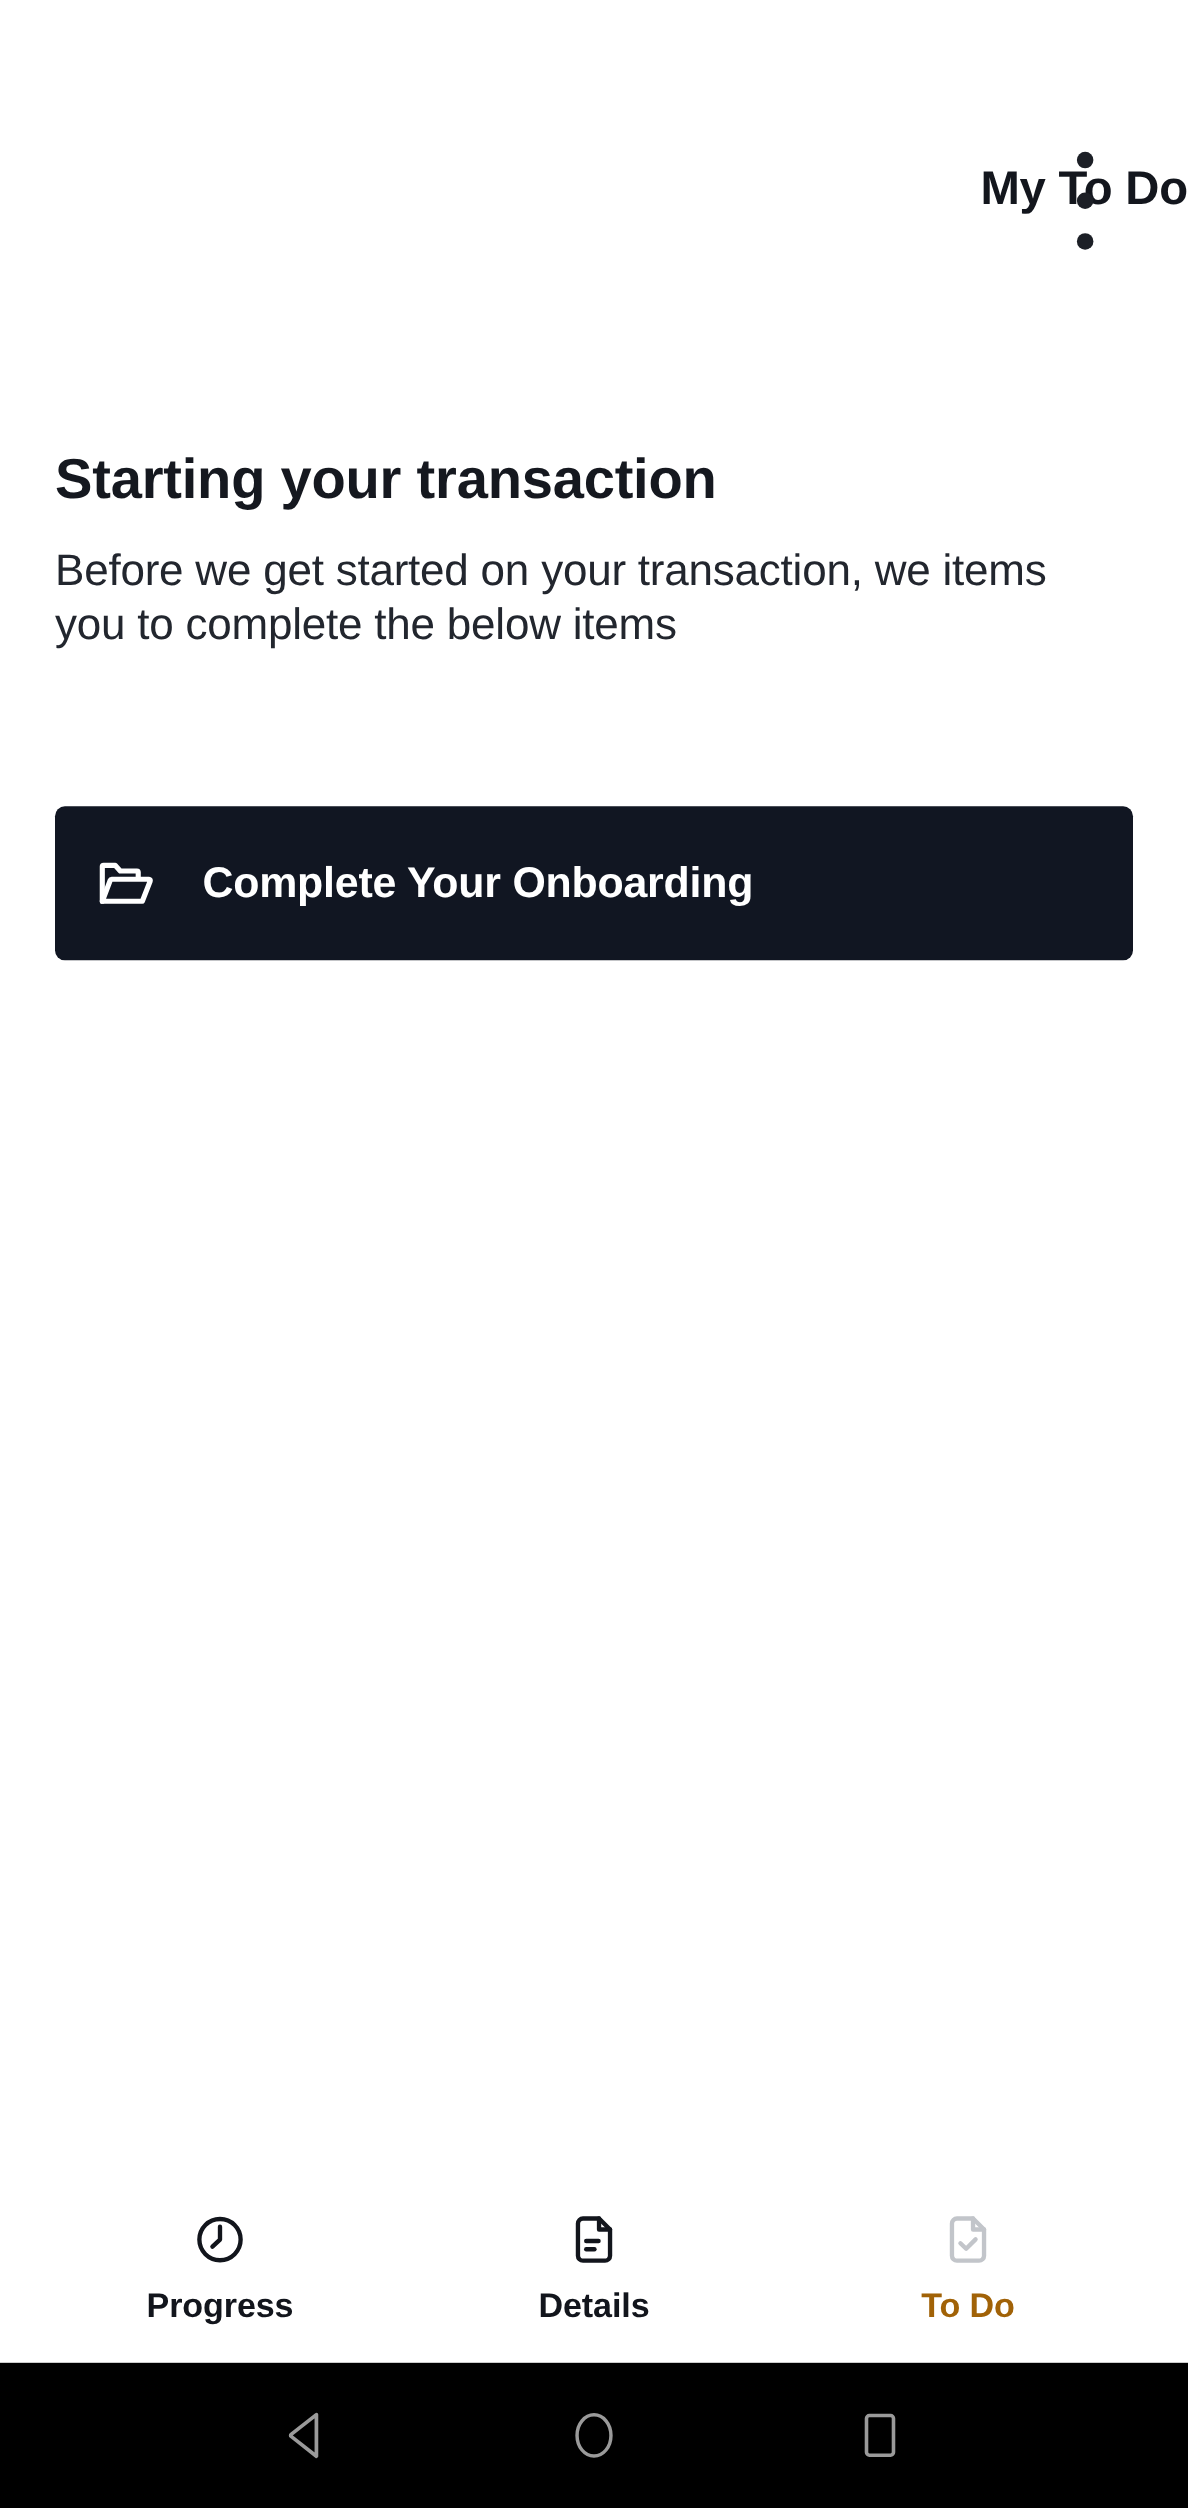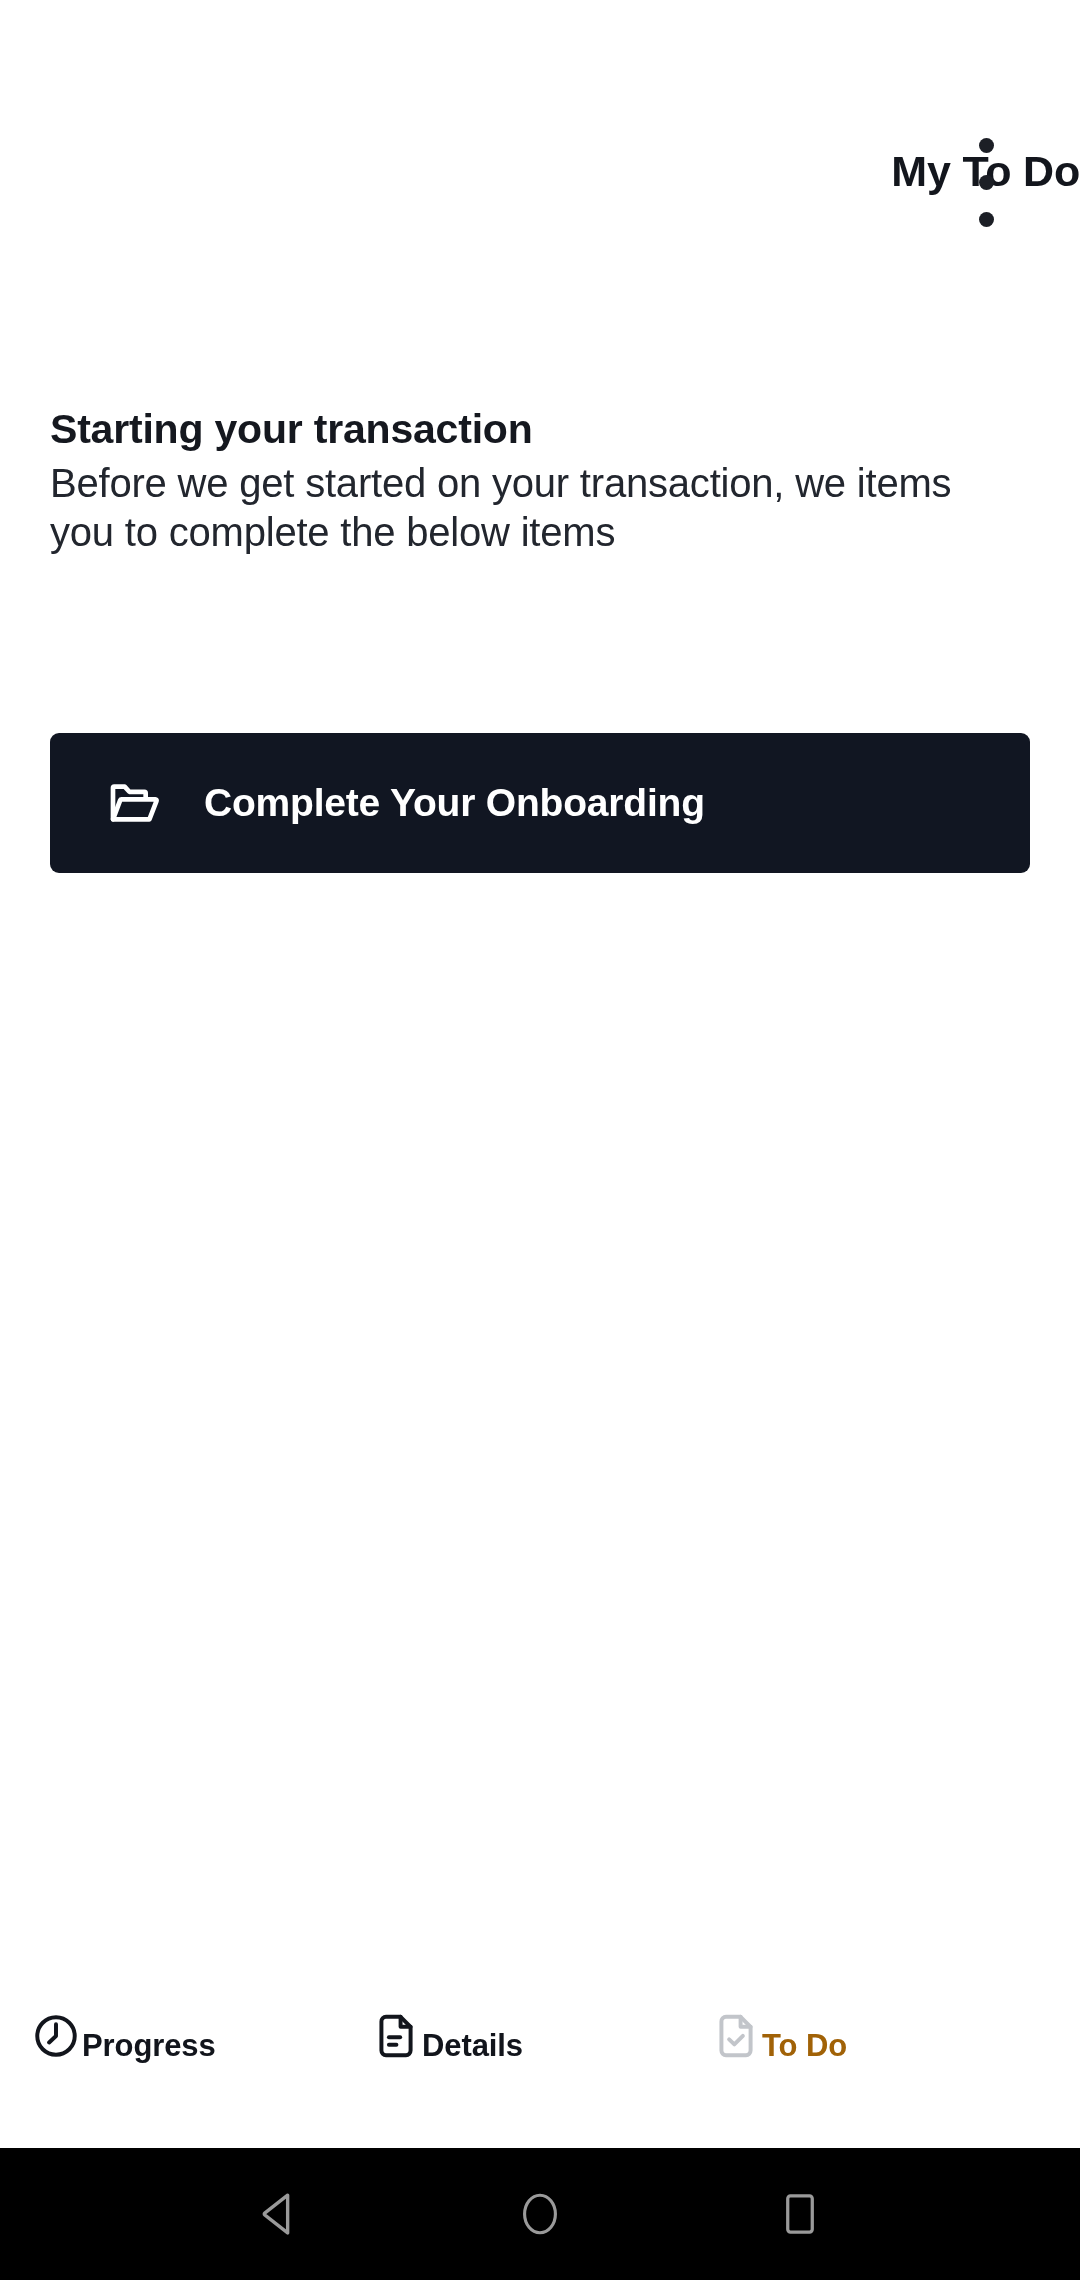--- a/index.html
+++ b/index.html
@@ -49,46 +49,46 @@
 
   
   #main { flex:1 1 auto; position:relative; }
 
   #intro-block {
     position:absolute;
     left:50px; top:105px;
     width:960px;
   }
   #intro-heading {
-    font-size:41px;
+    font-size:51px;
     font-weight:bold;
     color:#15181f;
     line-height:1.2;
     letter-spacing:-0.2px;
-    margin-bottom:5px;
+    margin-bottom:29px;
   }
   #intro-body {
     font-size:40px;
     font-weight:400;
     color:#22262e;
     line-height:1.23;
     letter-spacing:-0.2px;
     max-width:985px;
   }
 
   #onboarding-button {
     position:absolute;
     left:50px; top:433px;
     width:980px; height:140px;
     background:#111622;
     border:none;
     border-radius:9px;
     display:flex;
     align-items:center;
-    padding:0 0 0 56px;
+    padding:0 0 0 36px;
     cursor:pointer;
   }
   #onboarding-button .btn-icon {
     width:56px; height:56px;
     flex:0 0 auto;
     display:flex; align-items:center; justify-content:center;
   }
   #onboarding-button .btn-label {
     margin-left:42px;
     font-size:39px;
@@ -104,21 +104,21 @@
     height:180px;
     display:flex;
     align-items:flex-start;
     justify-content:space-between;
     padding:42px 30px 0 30px;
     background:#ffffff;
   }
   .tab-item {
     flex:1 1 0;
     display:flex;
-    flex-direction:row;
+    flex-direction:column;
     align-items:center;
     cursor:pointer;
     background:none; border:none;
   }
   .tab-icon {
     width:52px; height:52px;
     display:flex; align-items:center; justify-content:center;
   }
   .tab-label {
     margin-top:18px;

